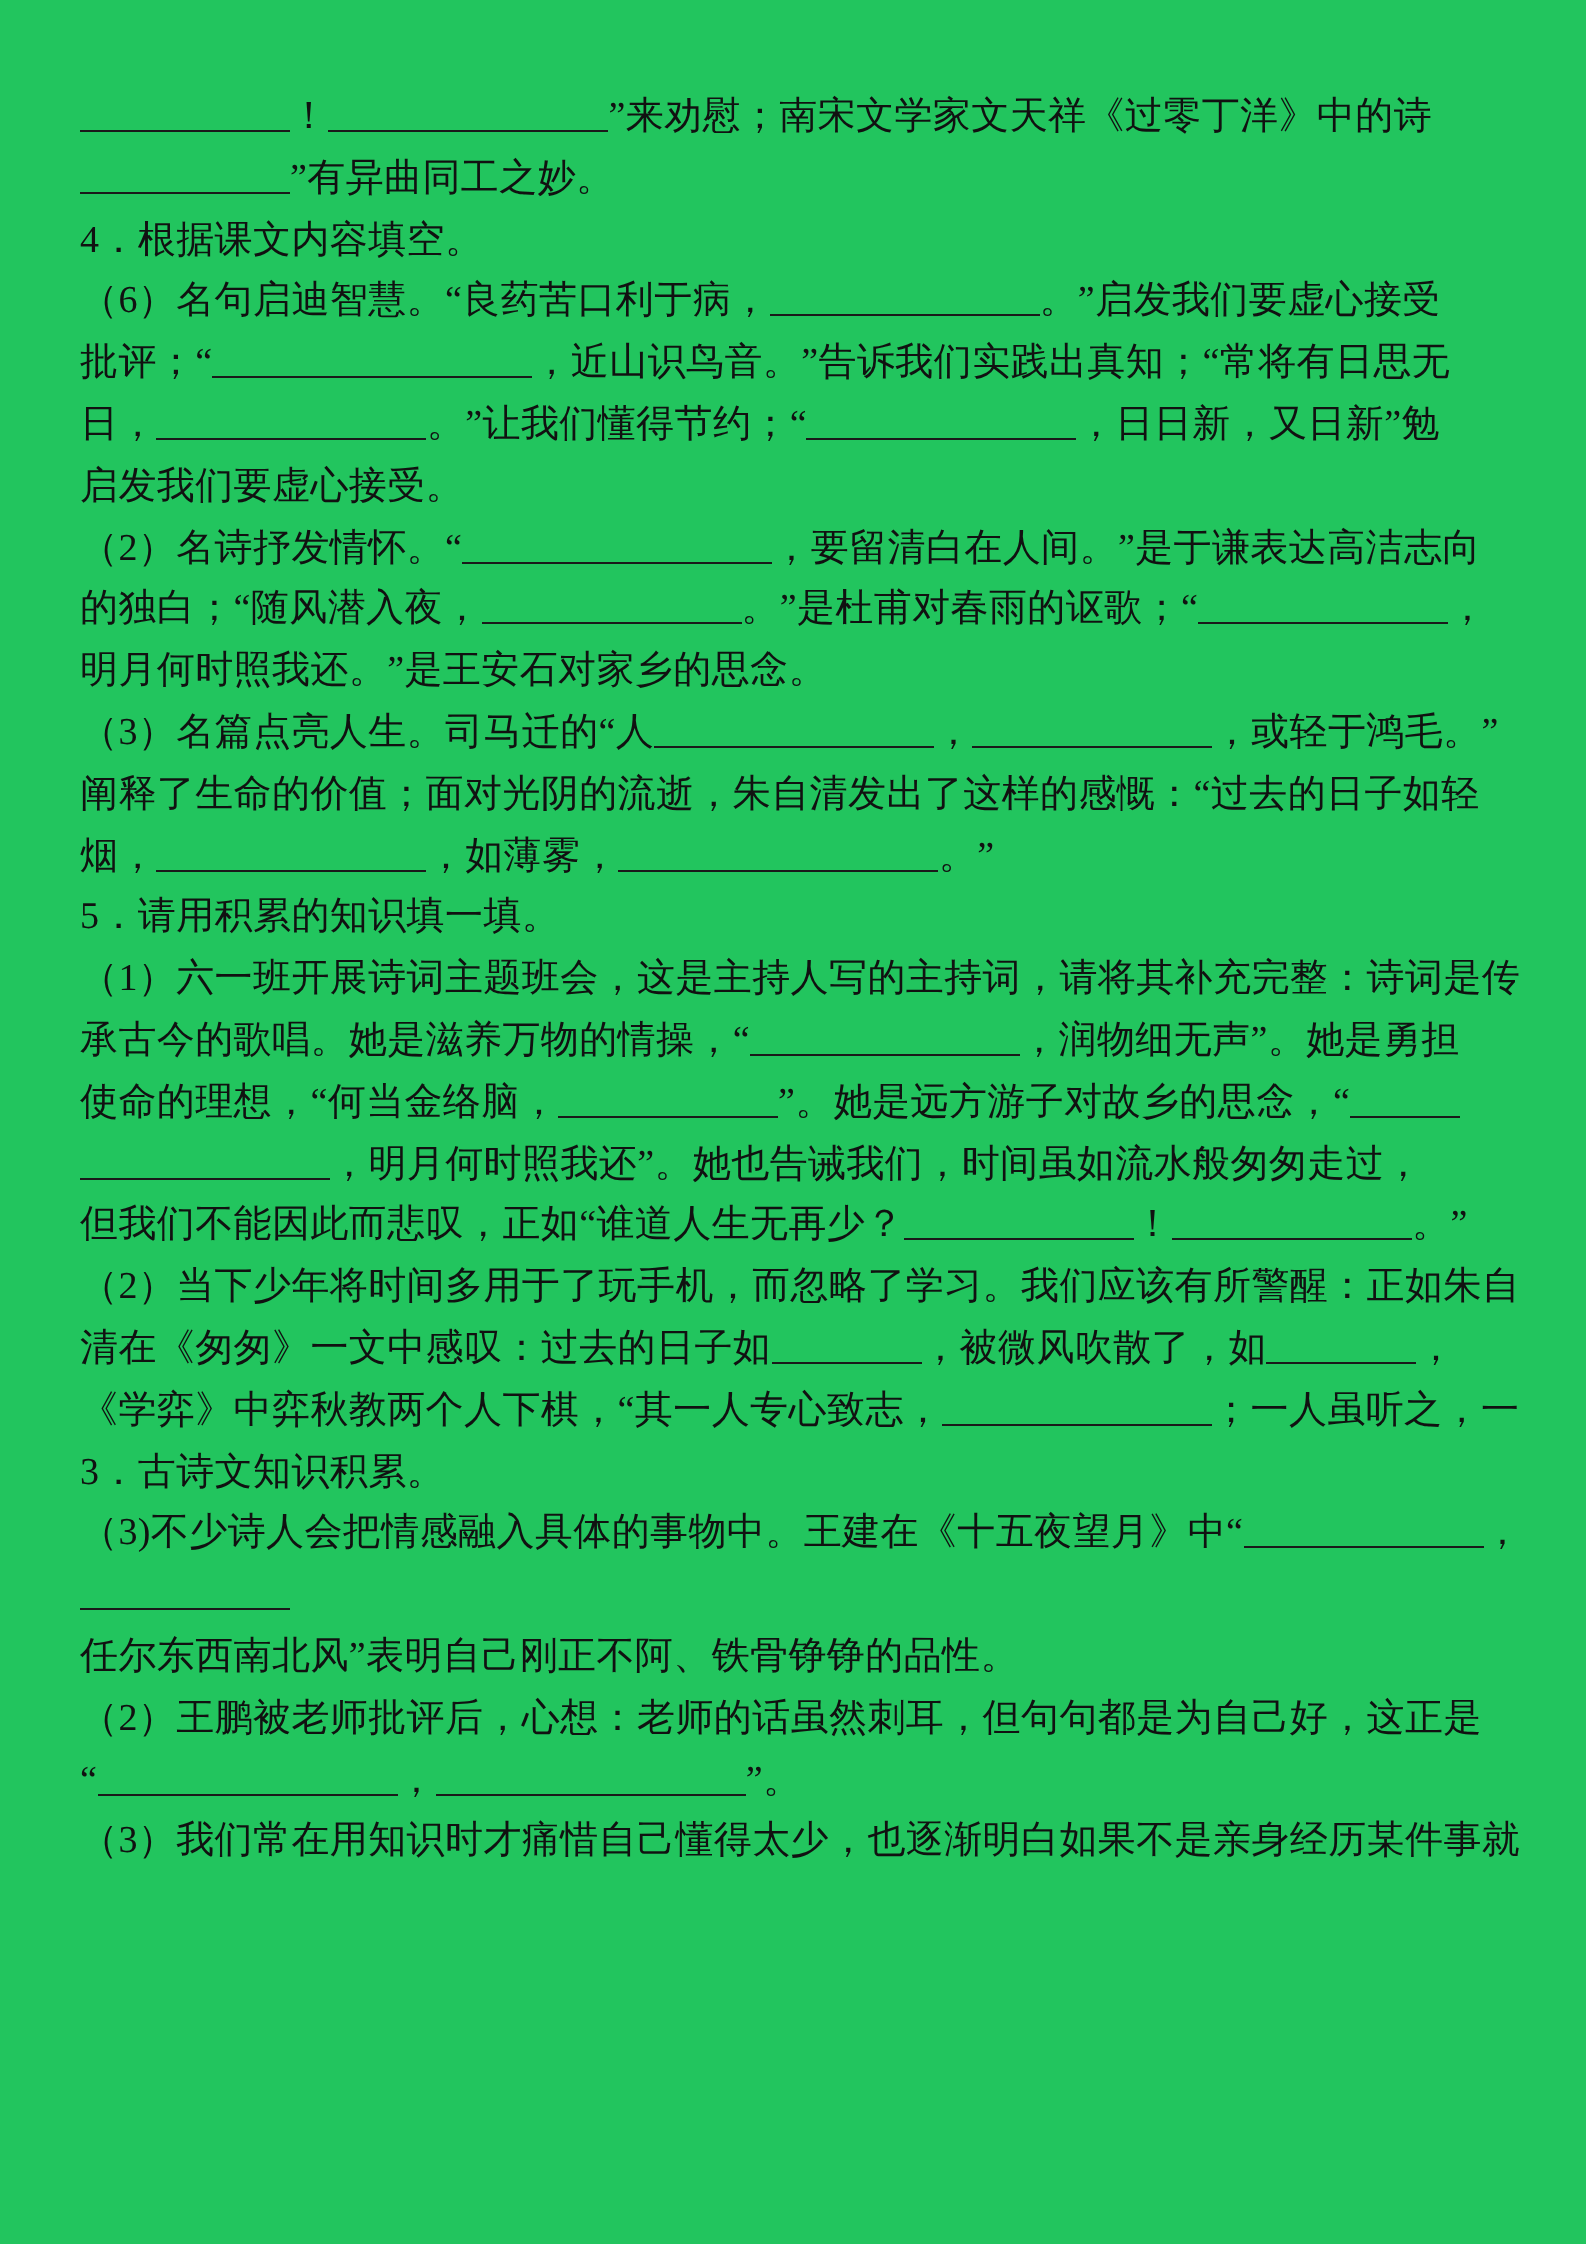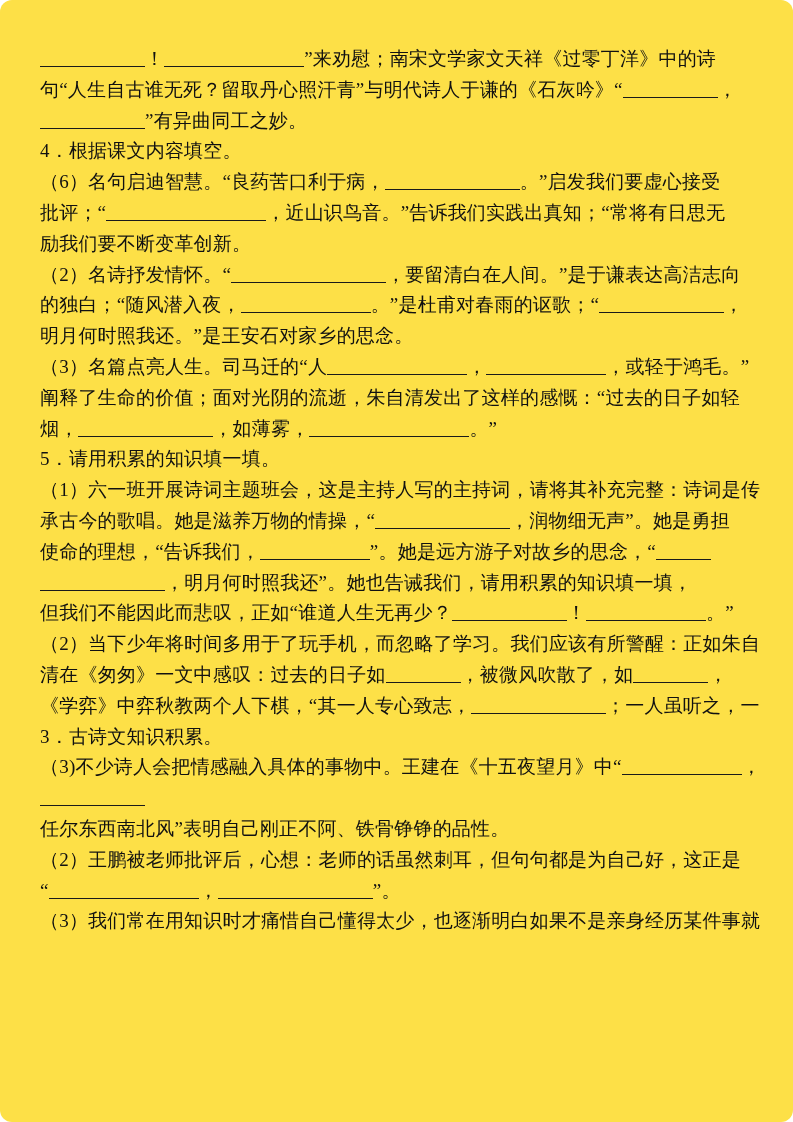--- a/index.html
+++ b/index.html
@@ -31,39 +31,39 @@
   .blank {
     display: inline-block;
     height: 12px;
     border-bottom: 1.4px solid #1a1a1a;
     vertical-align: -2px;
   }
 </style>
 </head>
 <body>
 
-<div class="page" style="background: #fde047; color: rgb(17, 17, 17); border-radius: 12px;">
+<div class="page" style="background: #22c55e; color: rgb(17, 17, 17);">
     <div class="line"><span class="blank" style="width: 105px; border-bottom-color: rgb(26, 26, 26);"></span><span class="txt">！</span><span class="blank" style="width: 140px; border-bottom-color: rgb(26, 26, 26);"></span><span class="txt">”来劝慰；南宋文学家文天祥《过零丁洋》中的诗</span></div>
-    <div class="line"><span class="txt">句“人生自古谁无死？留取丹心照汗青”与明代诗人于谦的《石灰吟》“</span><span class="blank" style="width: 95px; border-bottom-color: rgb(26, 26, 26);"></span><span class="txt">，</span></div>
     <div class="line"><span class="blank" style="width: 105px; border-bottom-color: rgb(26, 26, 26);"></span><span class="txt">”有异曲同工之妙。</span></div>
     <div class="line"><span class="txt">4．根据课文内容填空。</span></div>
     <div class="line"><span class="txt">（6）名句启迪智慧。“良药苦口利于病，</span><span class="blank" style="width: 135px; border-bottom-color: rgb(26, 26, 26);"></span><span class="txt">。”启发我们要虚心接受</span></div>
     <div class="line"><span class="txt">批评；“</span><span class="blank" style="width: 160px; border-bottom-color: rgb(26, 26, 26);"></span><span class="txt">，近山识鸟音。”告诉我们实践出真知；“常将有日思无</span></div>
-    <div class="line"><span class="txt">励我们要不断变革创新。</span></div>
+    <div class="line"><span class="txt">日，</span><span class="blank" style="width: 135px; border-bottom-color: rgb(26, 26, 26);"></span><span class="txt">。”让我们懂得节约；“</span><span class="blank" style="width: 135px; border-bottom-color: rgb(26, 26, 26);"></span><span class="txt">，日日新，又日新”勉</span></div>
+    <div class="line"><span class="txt">启发我们要虚心接受。</span></div>
     <div class="line"><span class="txt">（2）名诗抒发情怀。“</span><span class="blank" style="width: 155px; border-bottom-color: rgb(26, 26, 26);"></span><span class="txt">，要留清白在人间。”是于谦表达高洁志向</span></div>
     <div class="line"><span class="txt">的独白；“随风潜入夜，</span><span class="blank" style="width: 130px; border-bottom-color: rgb(26, 26, 26);"></span><span class="txt">。”是杜甫对春雨的讴歌；“</span><span class="blank" style="width: 125px; border-bottom-color: rgb(26, 26, 26);"></span><span class="txt">，</span></div>
     <div class="line"><span class="txt">明月何时照我还。”是王安石对家乡的思念。</span></div>
     <div class="line"><span class="txt">（3）名篇点亮人生。司马迁的“人</span><span class="blank" style="width: 140px; border-bottom-color: rgb(26, 26, 26);"></span><span class="txt">，</span><span class="blank" style="width: 120px; border-bottom-color: rgb(26, 26, 26);"></span><span class="txt">，或轻于鸿毛。”</span></div>
     <div class="line"><span class="txt">阐释了生命的价值；面对光阴的流逝，朱自清发出了这样的感慨：“过去的日子如轻</span></div>
     <div class="line"><span class="txt">烟，</span><span class="blank" style="width: 135px; border-bottom-color: rgb(26, 26, 26);"></span><span class="txt">，如薄雾，</span><span class="blank" style="width: 160px; border-bottom-color: rgb(26, 26, 26);"></span><span class="txt">。”</span></div>
     <div class="line"><span class="txt">5．请用积累的知识填一填。</span></div>
     <div class="line"><span class="txt">（1）六一班开展诗词主题班会，这是主持人写的主持词，请将其补充完整：诗词是传</span></div>
     <div class="line"><span class="txt">承古今的歌唱。她是滋养万物的情操，“</span><span class="blank" style="width: 135px; border-bottom-color: rgb(26, 26, 26);"></span><span class="txt">，润物细无声”。她是勇担</span></div>
-    <div class="line"><span class="txt">使命的理想，“告诉我们，</span><span class="blank" style="width: 110px; border-bottom-color: rgb(26, 26, 26);"></span><span class="txt">”。她是远方游子对故乡的思念，“</span><span class="blank" style="width: 55px; border-bottom-color: rgb(26, 26, 26);"></span></div>
-    <div class="line"><span class="blank" style="width: 125px; border-bottom-color: rgb(26, 26, 26);"></span><span class="txt">，明月何时照我还”。她也告诫我们，请用积累的知识填一填，</span></div>
+    <div class="line"><span class="txt">使命的理想，“何当金络脑，</span><span class="blank" style="width: 110px; border-bottom-color: rgb(26, 26, 26);"></span><span class="txt">”。她是远方游子对故乡的思念，“</span><span class="blank" style="width: 55px; border-bottom-color: rgb(26, 26, 26);"></span></div>
+    <div class="line"><span class="blank" style="width: 125px; border-bottom-color: rgb(26, 26, 26);"></span><span class="txt">，明月何时照我还”。她也告诫我们，时间虽如流水般匆匆走过，</span></div>
     <div class="line"><span class="txt">但我们不能因此而悲叹，正如“谁道人生无再少？</span><span class="blank" style="width: 115px; border-bottom-color: rgb(26, 26, 26);"></span><span class="txt">！</span><span class="blank" style="width: 120px; border-bottom-color: rgb(26, 26, 26);"></span><span class="txt">。”</span></div>
     <div class="line"><span class="txt">（2）当下少年将时间多用于了玩手机，而忽略了学习。我们应该有所警醒：正如朱自</span></div>
     <div class="line"><span class="txt">清在《匆匆》一文中感叹：过去的日子如</span><span class="blank" style="width: 75px; border-bottom-color: rgb(26, 26, 26);"></span><span class="txt">，被微风吹散了，如</span><span class="blank" style="width: 75px; border-bottom-color: rgb(26, 26, 26);"></span><span class="txt">，</span></div>
     <div class="line"><span class="txt">《学弈》中弈秋教两个人下棋，“其一人专心致志，</span><span class="blank" style="width: 135px; border-bottom-color: rgb(26, 26, 26);"></span><span class="txt">；一人虽听之，一</span></div>
     <div class="line"><span class="txt">3．古诗文知识积累。</span></div>
     <div class="line"><span class="txt">（3)不少诗人会把情感融入具体的事物中。王建在《十五夜望月》中“</span><span class="blank" style="width: 120px; border-bottom-color: rgb(26, 26, 26);"></span><span class="txt">，</span></div>
     <div class="line"><span class="blank" style="width: 105px; border-bottom-color: rgb(26, 26, 26);"></span></div>
     <div class="line"><span class="txt">任尔东西南北风”表明自己刚正不阿、铁骨铮铮的品性。</span></div>
     <div class="line"><span class="txt">（2）王鹏被老师批评后，心想：老师的话虽然刺耳，但句句都是为自己好，这正是</span></div>
     <div class="line"><span class="txt">“</span><span class="blank" style="width: 150px; border-bottom-color: rgb(26, 26, 26);"></span><span class="txt">，</span><span class="blank" style="width: 155px; border-bottom-color: rgb(26, 26, 26);"></span><span class="txt">”。</span></div>

